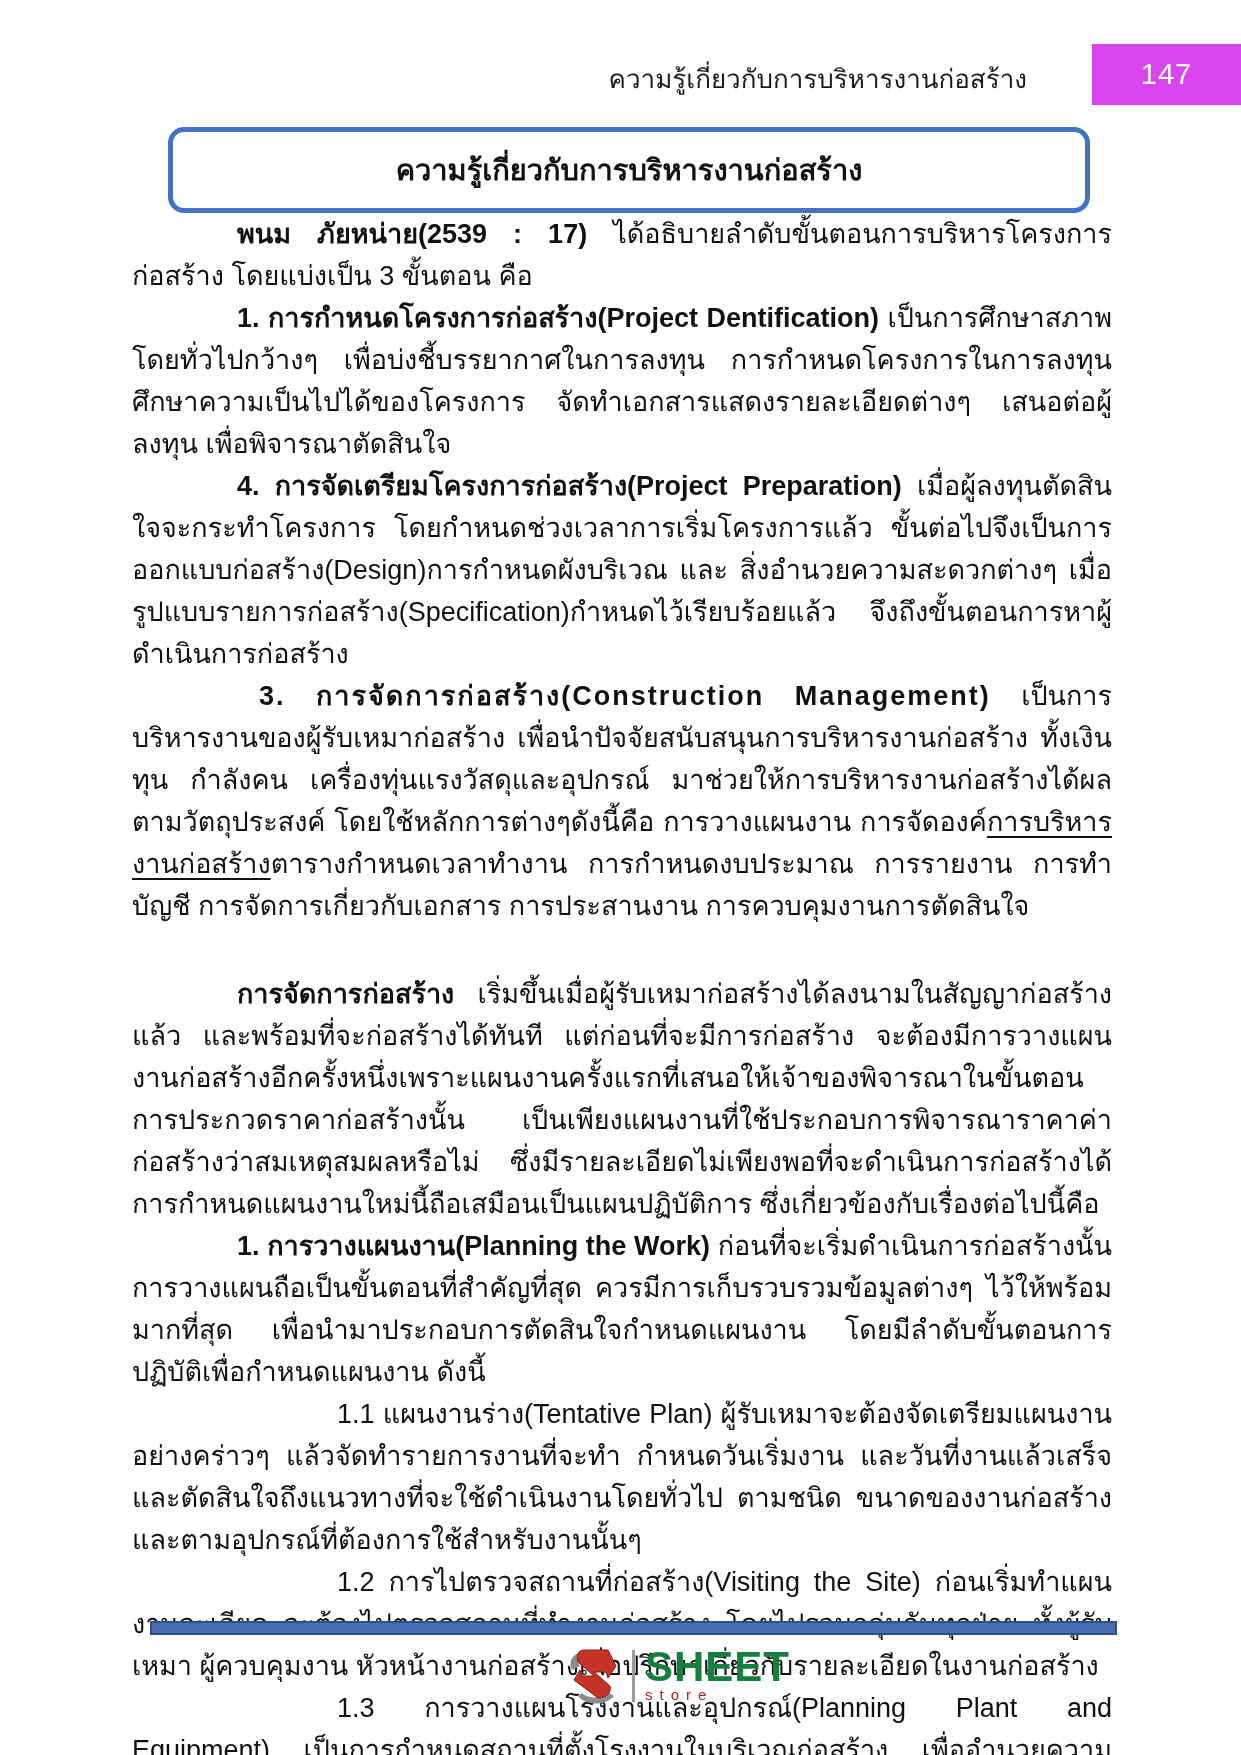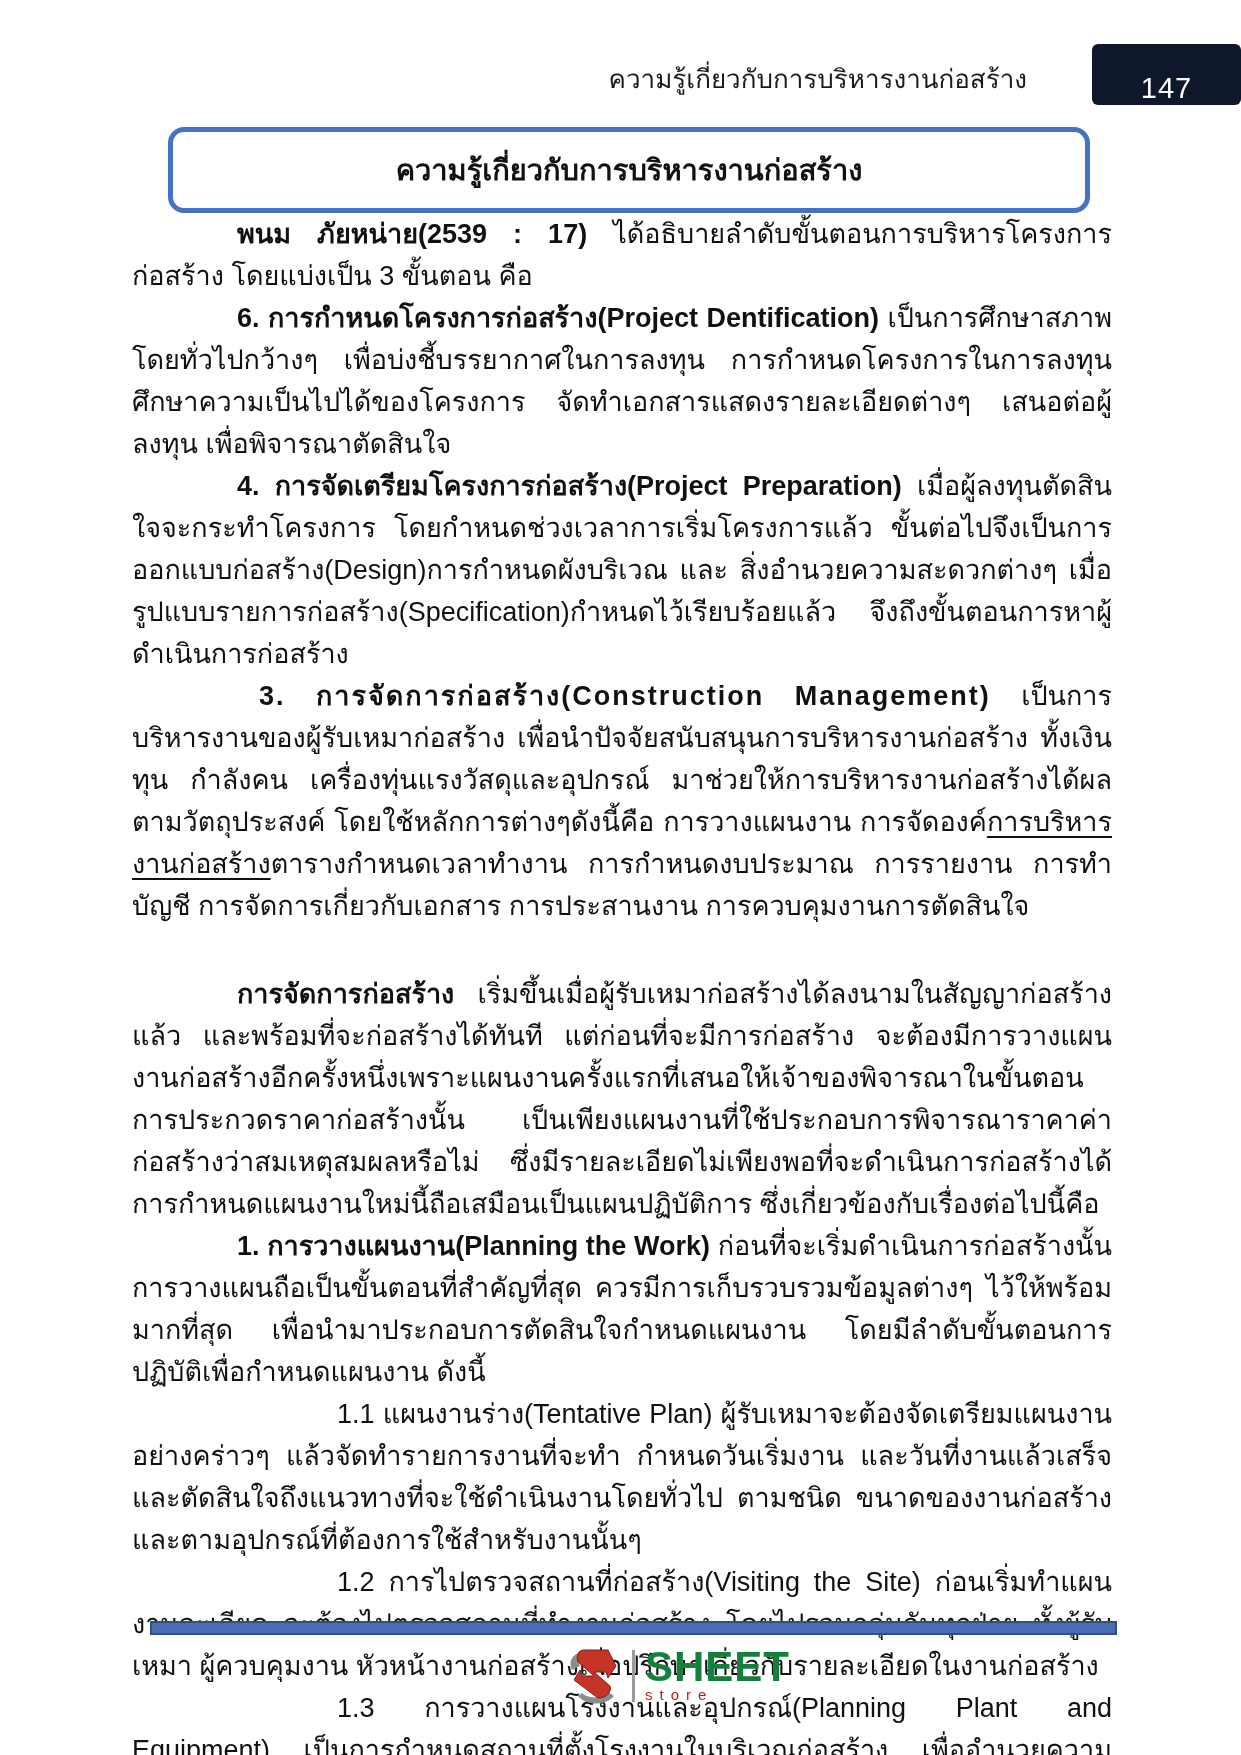--- a/index.html
+++ b/index.html
@@ -11,22 +11,22 @@
     color:#1a1a1a;
     overflow:hidden;
   }
   
   .running-title{
     position:absolute;top:58px;right:214px;
     font-size:26px;color:#1a1a1a;white-space:nowrap;
   }
   .page-number-box{
     position:absolute;top:44px;right:0;
-    width:149px;height:61px;background:#0f172a;
-    display:flex;align-items:flex-end;justify-content:center;border-radius:6px;
+    width:149px;height:61px;background:#d946ef;
+    display:flex;align-items:center;justify-content:center;
   }
   .page-number-box span{color:#ffffff;font-size:29px;letter-spacing:1px;}
   
   .title-box{
     position:absolute;left:168px;top:127px;width:922px;height:86px;
     border:5px solid #4472c4;border-radius:16px;
     display:flex;align-items:center;justify-content:center;
     box-sizing:border-box;background:#ffffff;
   }
   .title-box .title{font-size:29px;font-weight:bold;color:#111;}
@@ -69,21 +69,21 @@
 
   <div class="title-box">
     <span class="title">ความรู้เกี่ยวกับการบริหารงานก่อสร้าง</span>
   </div>
 
   <div class="body-text">
     <p class="indent1">
       <span class="lead">พนม ภัยหน่าย(2539 : 17) </span><span>ได้อธิบายลำดับขั้นตอนการบริหารโครงการก่อสร้าง โดยแบ่งเป็น 3 ขั้นตอน คือ</span>
     </p>
     <p class="indent1">
-      <span class="lead">6. การกำหนดโครงการก่อสร้าง(Project Dentification) </span><span>เป็นการศึกษาสภาพโดยทั่วไปกว้างๆ เพื่อบ่งชี้บรรยากาศในการลงทุน การกำหนดโครงการในการลงทุน ศึกษาความเป็นไปได้ของโครงการ จัดทำเอกสารแสดงรายละเอียดต่างๆ เสนอต่อผู้ลงทุน เพื่อพิจารณาตัดสินใจ</span>
+      <span class="lead">1. การกำหนดโครงการก่อสร้าง(Project Dentification) </span><span>เป็นการศึกษาสภาพโดยทั่วไปกว้างๆ เพื่อบ่งชี้บรรยากาศในการลงทุน การกำหนดโครงการในการลงทุน ศึกษาความเป็นไปได้ของโครงการ จัดทำเอกสารแสดงรายละเอียดต่างๆ เสนอต่อผู้ลงทุน เพื่อพิจารณาตัดสินใจ</span>
     </p>
     <p class="indent1">
       <span class="lead">4. การจัดเตรียมโครงการก่อสร้าง(Project Preparation) </span><span>เมื่อผู้ลงทุนตัดสินใจจะกระทำโครงการ โดยกำหนดช่วงเวลาการเริ่มโครงการแล้ว ขั้นต่อไปจึงเป็นการออกแบบก่อสร้าง(Design)การกำหนดผังบริเวณ และ สิ่งอำนวยความสะดวกต่างๆ เมื่อรูปแบบรายการก่อสร้าง(Specification)กำหนดไว้เรียบร้อยแล้ว จึงถึงขั้นตอนการหาผู้ดำเนินการก่อสร้าง</span>
     </p>
     <p class="indent1">
       <span class="lead spaced">3. การจัดการก่อสร้าง(Construction Management) </span><span>เป็นการบริหารงานของผู้รับเหมาก่อสร้าง เพื่อนำปัจจัยสนับสนุนการบริหารงานก่อสร้าง ทั้งเงินทุน กำลังคน เครื่องทุ่นแรงวัสดุและอุปกรณ์ มาช่วยให้การบริหารงานก่อสร้างได้ผลตามวัตถุประสงค์ โดยใช้หลักการต่างๆดังนี้คือ การวางแผนงาน การจัดองค์</span><span class="ul">การบริหารงานก่อสร้าง</span><span>ตารางกำหนดเวลาทำงาน การกำหนดงบประมาณ การรายงาน การทำบัญชี การจัดการเกี่ยวกับเอกสาร การประสานงาน การควบคุมงานการตัดสินใจ</span>
     </p>
     <p class="indent1 gap-above">
       <span class="lead">การจัดการก่อสร้าง </span><span>เริ่มขึ้นเมื่อผู้รับเหมาก่อสร้างได้ลงนามในสัญญาก่อสร้างแล้ว และพร้อมที่จะก่อสร้างได้ทันที แต่ก่อนที่จะมีการก่อสร้าง จะต้องมีการวางแผนงานก่อสร้างอีกครั้งหนึ่งเพราะแผนงานครั้งแรกที่เสนอให้เจ้าของพิจารณาในขั้นตอนการประกวดราคาก่อสร้างนั้น เป็นเพียงแผนงานที่ใช้ประกอบการพิจารณาราคาค่าก่อสร้างว่าสมเหตุสมผลหรือไม่ ซึ่งมีรายละเอียดไม่เพียงพอที่จะดำเนินการก่อสร้างได้ การกำหนดแผนงานใหม่นี้ถือเสมือนเป็นแผนปฏิบัติการ ซึ่งเกี่ยวข้องกับเรื่องต่อไปนี้คือ</span>
     </p>

